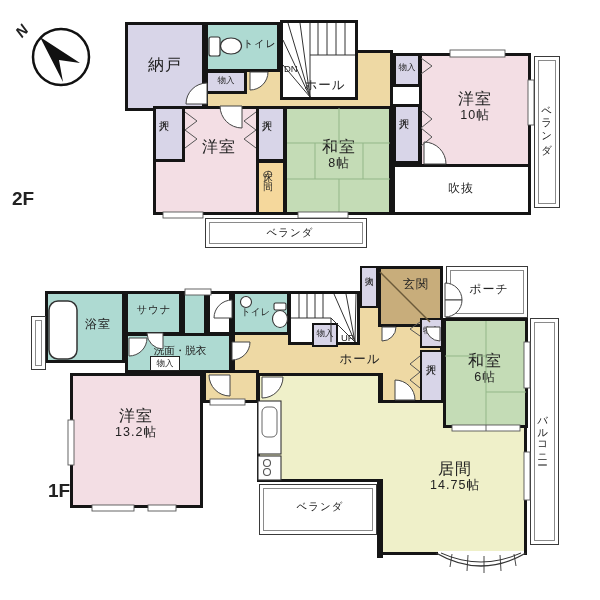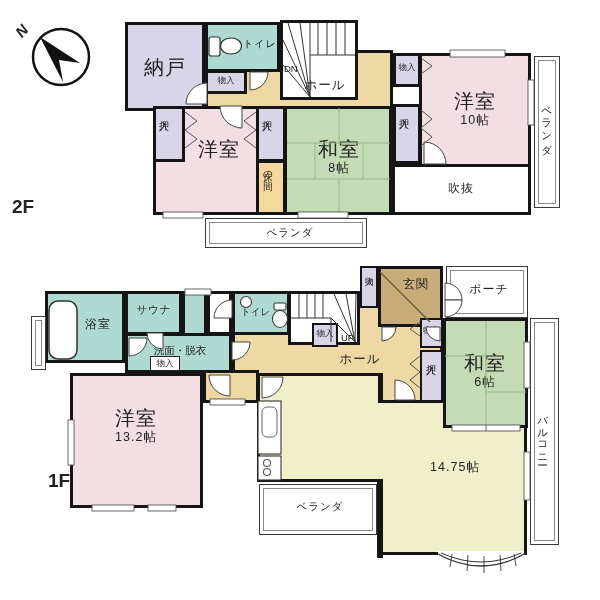--- a/index.html
+++ b/index.html
@@ -5,21 +5,21 @@
   html,body{margin:0;padding:0;background:#fff;}
   #plan{position:relative;width:600px;height:600px;background:#ffffff;overflow:hidden;
         font-family:"Liberation Sans","DejaVu Sans",sans-serif;color:#1c1c1c;}
   .room{position:absolute;box-sizing:border-box;border:3px solid #151515;}
   .outline{position:absolute;box-sizing:border-box;border:1.5px solid #3a3a3a;background:#fff;}
   .outline::after{content:"";position:absolute;left:3px;top:3px;right:3px;bottom:3px;border:1px solid #8a8a8a;}
   .wallpatch{position:absolute;background:#151515;}
   .lbl{position:absolute;z-index:20;line-height:1.15;letter-spacing:1px;color:#222;}
   .c{text-align:center;}
   .vlabel{writing-mode:vertical-rl;text-orientation:upright;letter-spacing:1px;}
-  .big{font-size:20px;font-weight:500;}
+  .big{font-size:16px;font-weight:500;}
   .sz{font-size:12.5px;font-weight:500;}
   .mid{font-size:12px;}
   .sm{font-size:10px;}
   .xs{font-size:8.5px;letter-spacing:0;}
   .floor-label{font-size:19px;font-weight:bold;letter-spacing:0;}
   svg{position:absolute;left:0;top:0;z-index:30;pointer-events:none;}
   .whitebox{position:absolute;box-sizing:border-box;background:#fff;border:1.5px solid #222;z-index:15;}
 </style>
 </head>
 <body>
@@ -60,21 +60,21 @@
   </div>
   <div class="lbl xs c" style="left:393px;top:63px;width:28px;">物入</div>
   <div class="lbl sm vlabel" style="left:398px;top:110px;height:50px;">押入</div>
   <div class="lbl c" style="left:430px;top:90px;width:90px;">
     <div class="big">洋室</div>
     <div class="sz">10帖</div>
   </div>
   <div class="lbl mid c" style="left:425px;top:182px;width:72px;">吹抜</div>
   <div class="lbl sm vlabel" style="left:541px;top:98px;height:70px;font-size:10.5px;z-index:21;">ベランダ</div>
   <div class="lbl sm c" style="left:250px;top:226px;width:80px;font-size:10.5px;z-index:21;">ベランダ</div>
-  <div class="lbl floor-label" style="left:12px;top:196px;">2F</div>
+  <div class="lbl floor-label" style="left:12px;top:188px;">2F</div>
   <div class="lbl" style="left:16px;top:22px;font-size:15px;font-weight:bold;font-style:italic;transform:rotate(-48deg);">N</div>
 
   <div class="room" style="left: 232px; top: 291px; width: 211px; height: 112px; background-color: rgb(238, 217, 164);"></div>
   <div class="room" style="left: 203px; top: 370px; width: 56px; height: 33px; background-color: rgb(238, 217, 164);"></div>
   <div class="room" style="left: 257px; top: 373px; width: 123px; height: 109px; border-right: none; background-color: rgb(239, 240, 201);"></div>
   <div class="room" style="left: 380px; top: 400px; width: 147px; height: 155px; border-left: none; background-color: rgb(239, 240, 201);"></div>
   <div class="wallpatch" style="left:378px;top:373px;width:5px;height:30px;"></div>
   <div class="wallpatch" style="left:377px;top:479px;width:6px;height:79px;"></div>
   <div class="room" style="left: 45px; top: 291px; width: 80px; height: 72px; background-color: rgb(174, 218, 210);"></div>
   <div class="room" style="left: 125px; top: 291px; width: 57px; height: 44px; background-color: rgb(174, 218, 210);"></div>
@@ -111,25 +111,26 @@
   <div class="lbl sm vlabel" style="left:425px;top:356px;height:42px;">押入</div>
   <div class="lbl c" style="left:452px;top:352px;width:66px;">
     <div class="big">和室</div>
     <div class="sz">6帖</div>
   </div>
   <div class="lbl c" style="left:90px;top:407px;width:92px;">
     <div class="big">洋室</div>
     <div class="sz">13.2帖</div>
   </div>
   <div class="lbl c" style="left:410px;top:460px;width:90px;">
+    <div class="big">居間</div>
     <div class="sz">14.75帖</div>
   </div>
   <div class="lbl sm c" style="left:280px;top:500px;width:80px;font-size:10.5px;z-index:21;">ベランダ</div>
   <div class="lbl sm vlabel" style="left:537px;top:408px;height:100px;font-size:10.5px;z-index:21;">バルコニー</div>
-  <div class="lbl floor-label" style="left:48px;top:470px;">1F</div>
+  <div class="lbl floor-label" style="left:48px;top:480px;">1F</div>
 
   <svg width="600" height="600" viewBox="0 0 600 600">
 
     <g>
       <circle cx="61" cy="57" r="28" fill="#ffffff" stroke="#111" stroke-width="2.5"></circle>
       <polygon points="40,37 80,63 59,60 63,82" fill="#111"></polygon>
     </g>
 
     <g stroke="#333" stroke-width="1" fill="none">
       <line x1="318" y1="23" x2="318" y2="55"></line>

